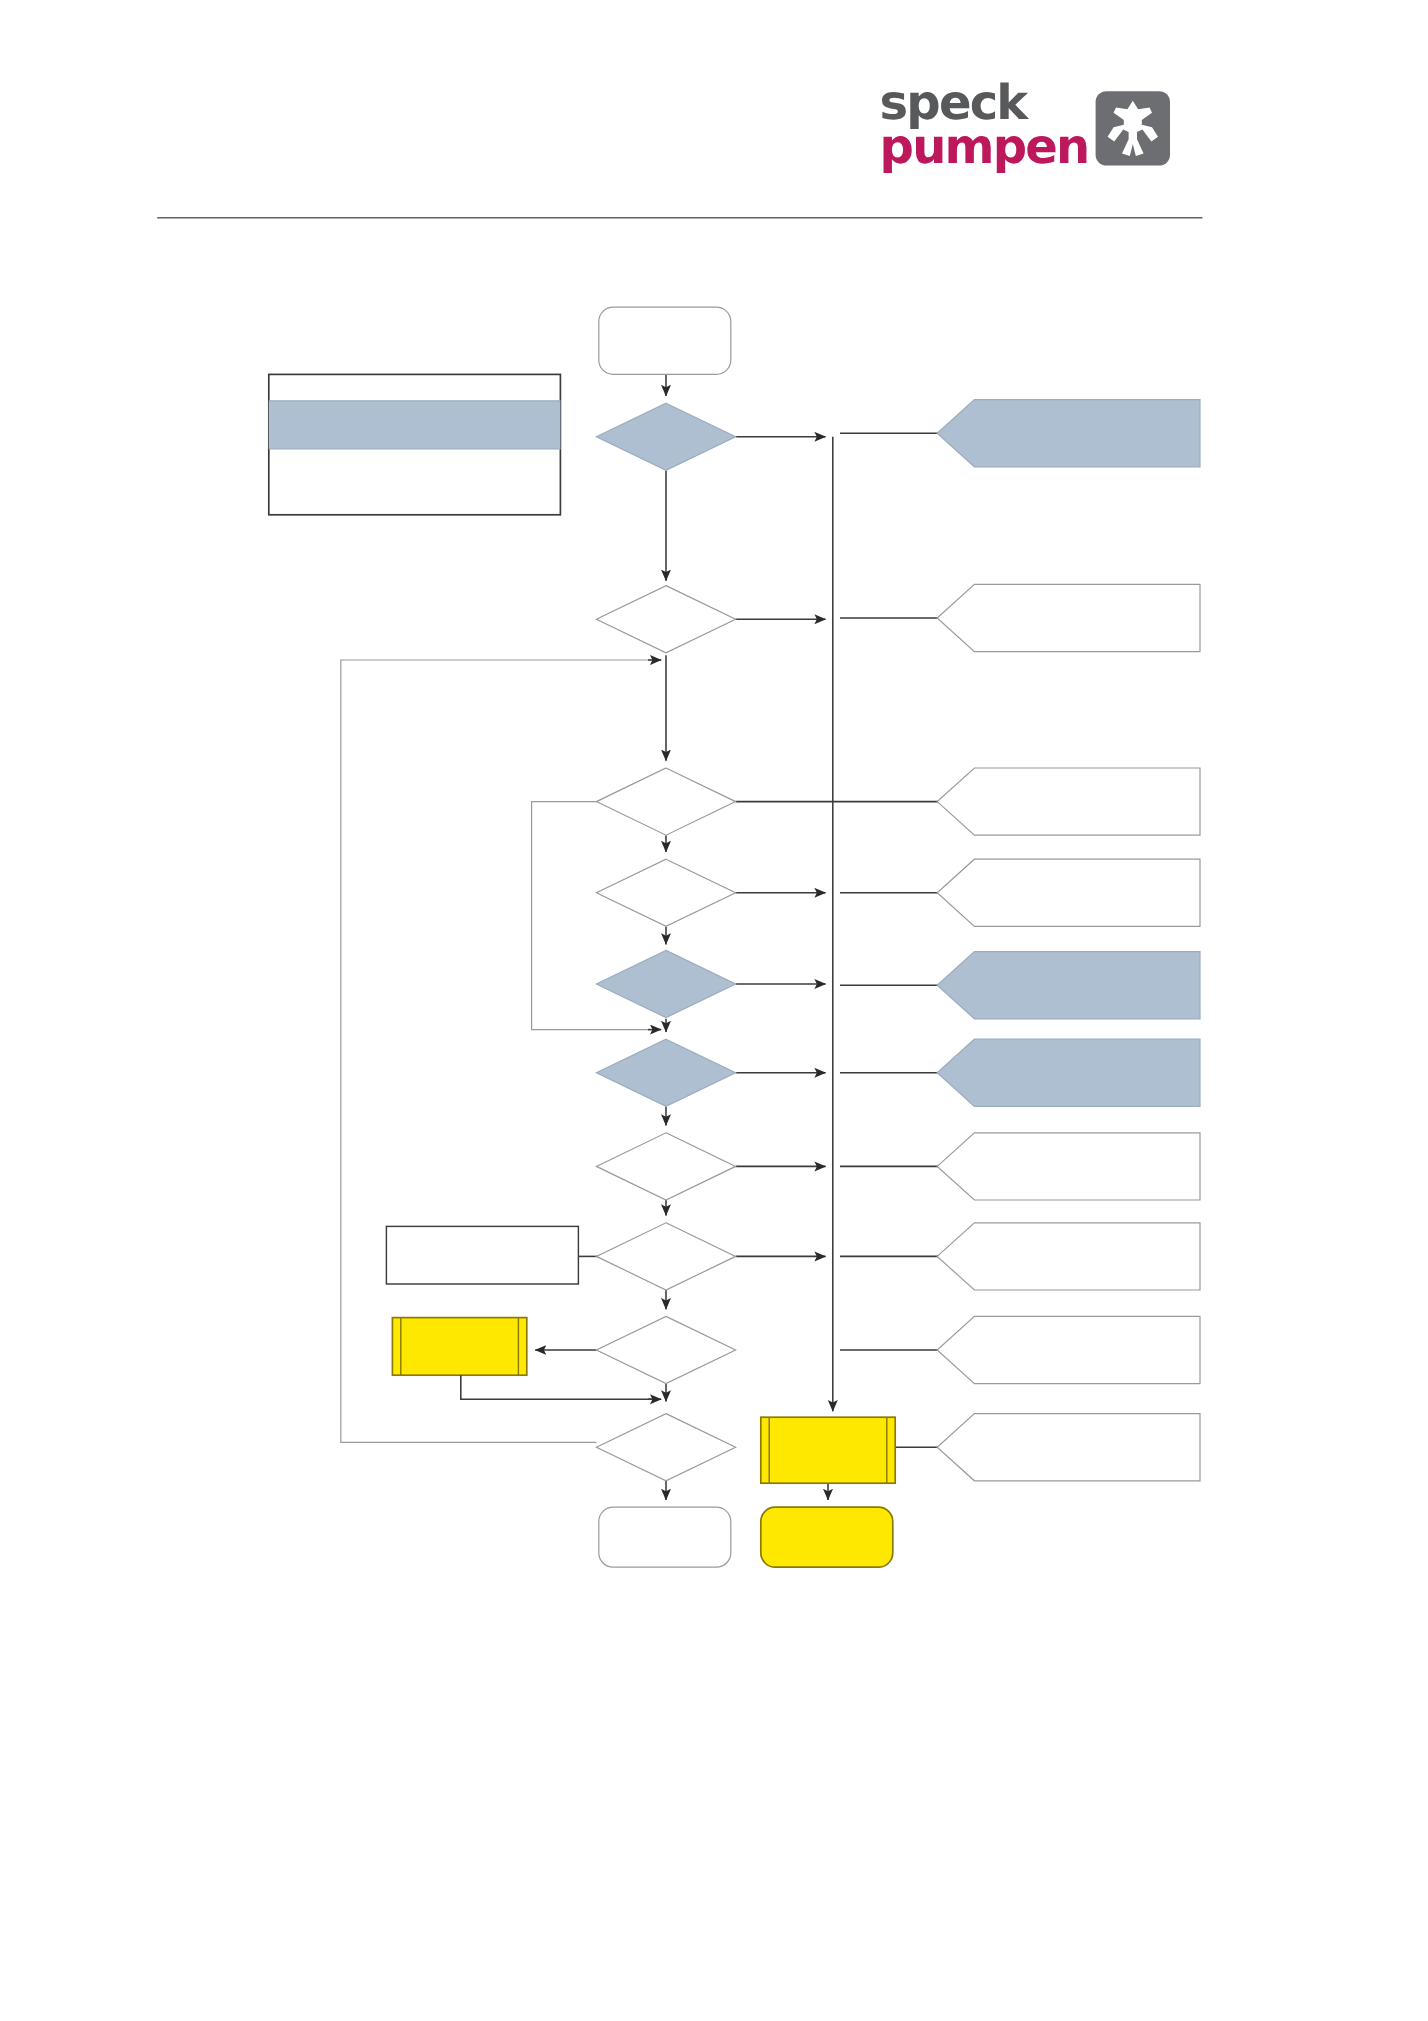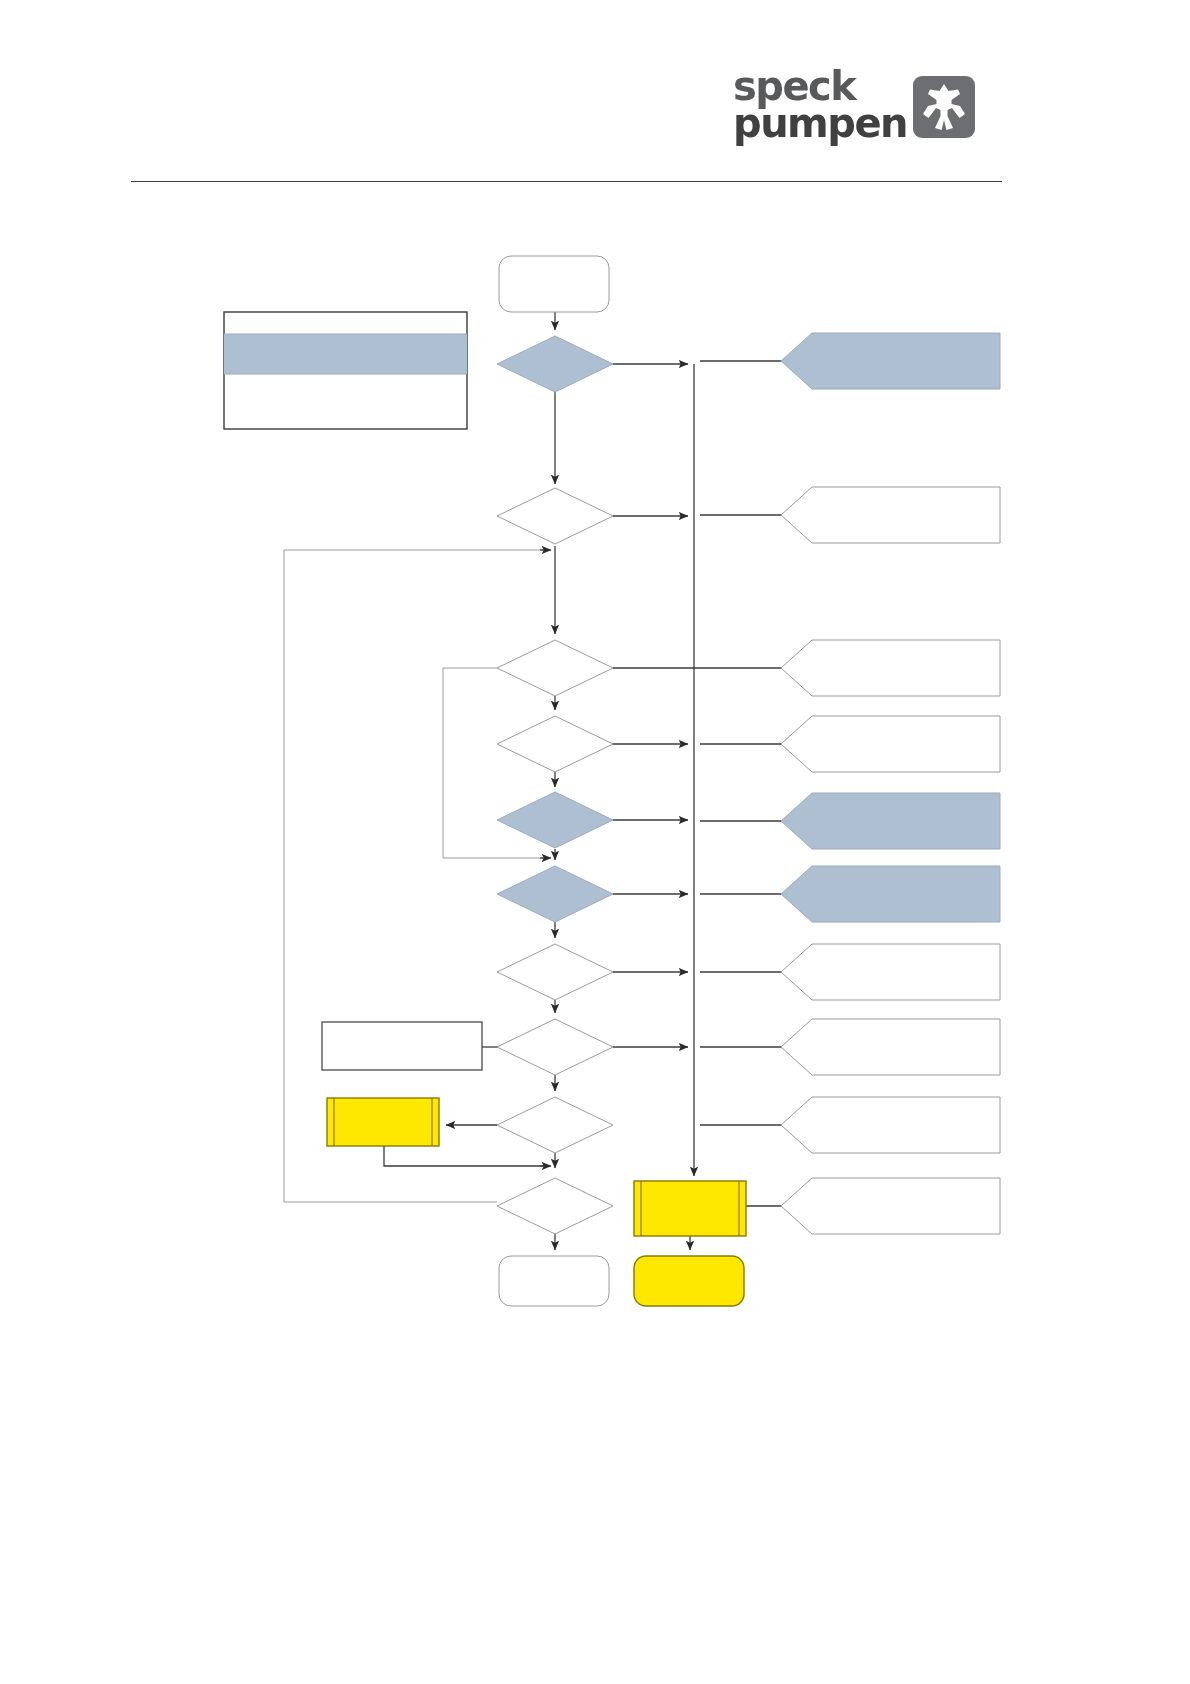--- a/index.html
+++ b/index.html
@@ -40,21 +40,21 @@
     font-size: 40px;
     letter-spacing: -1.5px;
     color: #58595b;
     text-align: left;
   }
   #logo-pumpen {
     font-family: "DejaVu Sans", sans-serif;
     font-weight: bold;
     font-size: 40px;
     letter-spacing: -1.5px;
-    color: #404040;
+    color: #be185d;
     text-align: left;
   }
   #logo-mark {
     margin-left: 6px;
     margin-top: 6px;
     width: 62px;
     height: 62px;
     background: #6d6e71;
     border-radius: 9px;
     position: relative;

